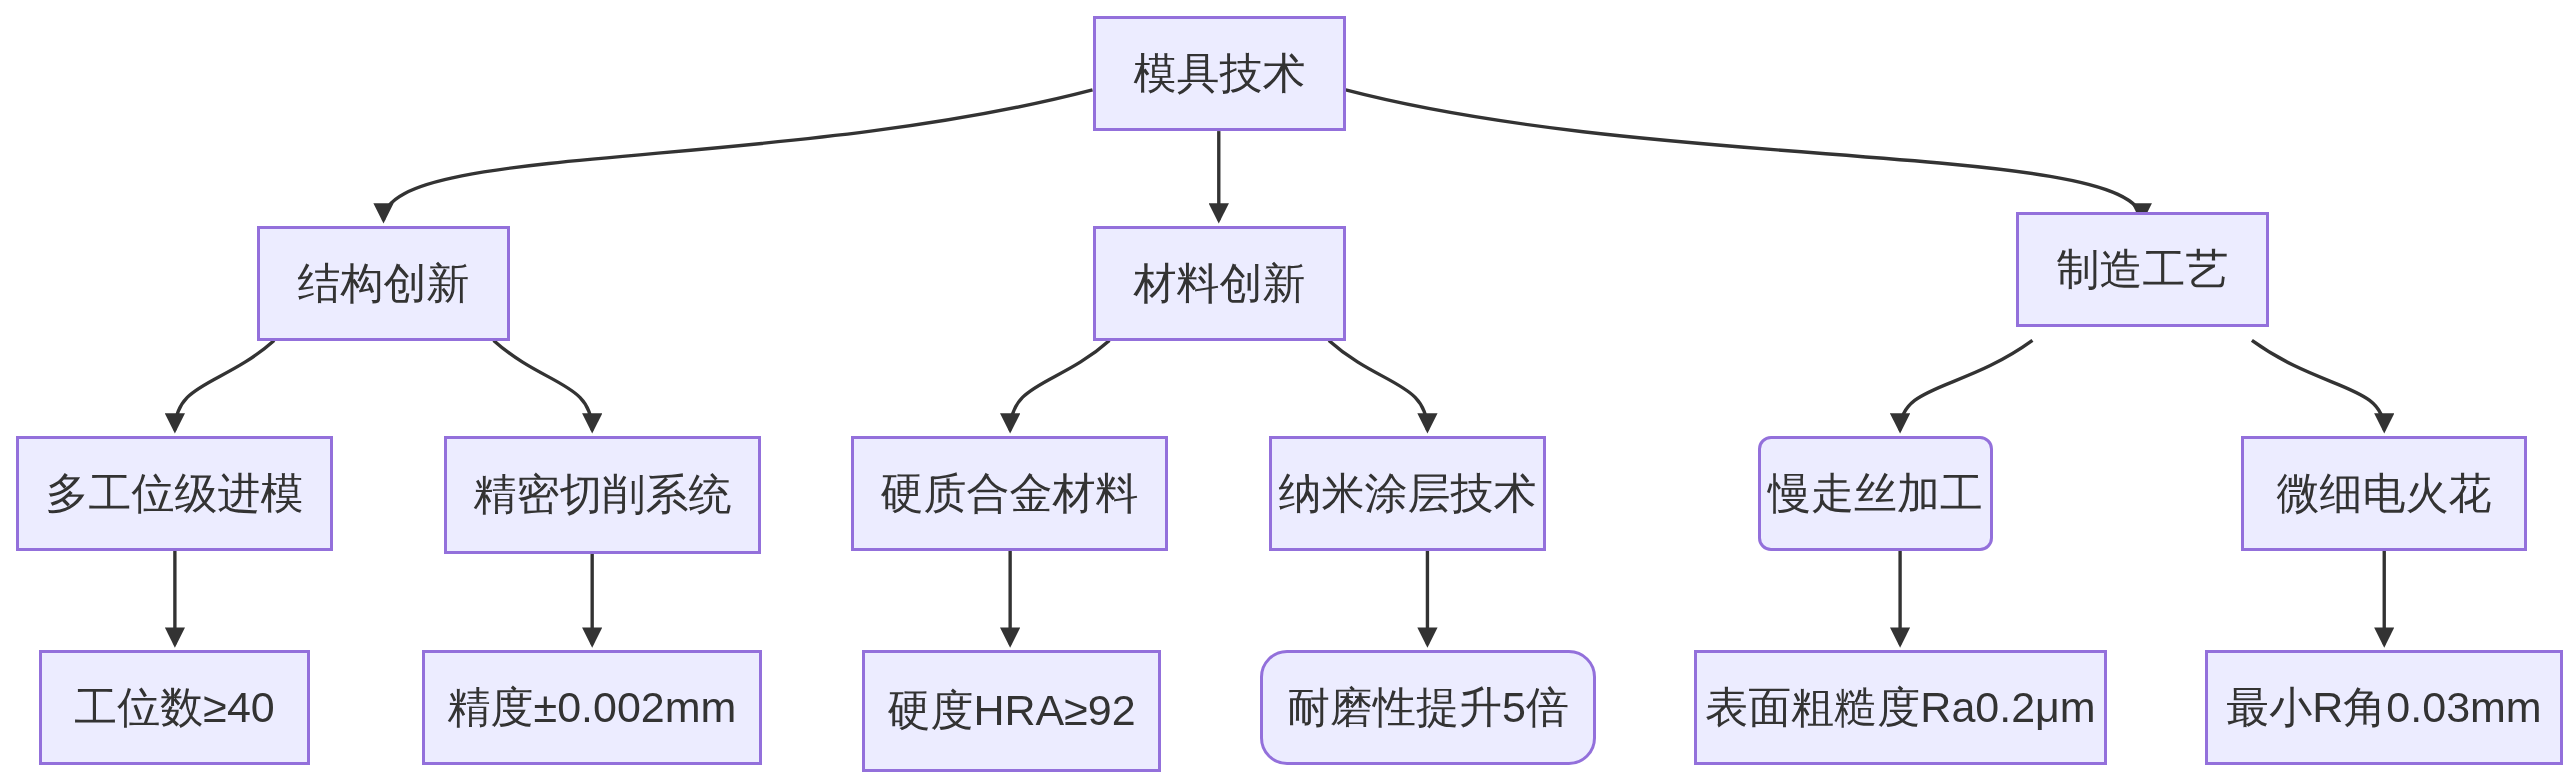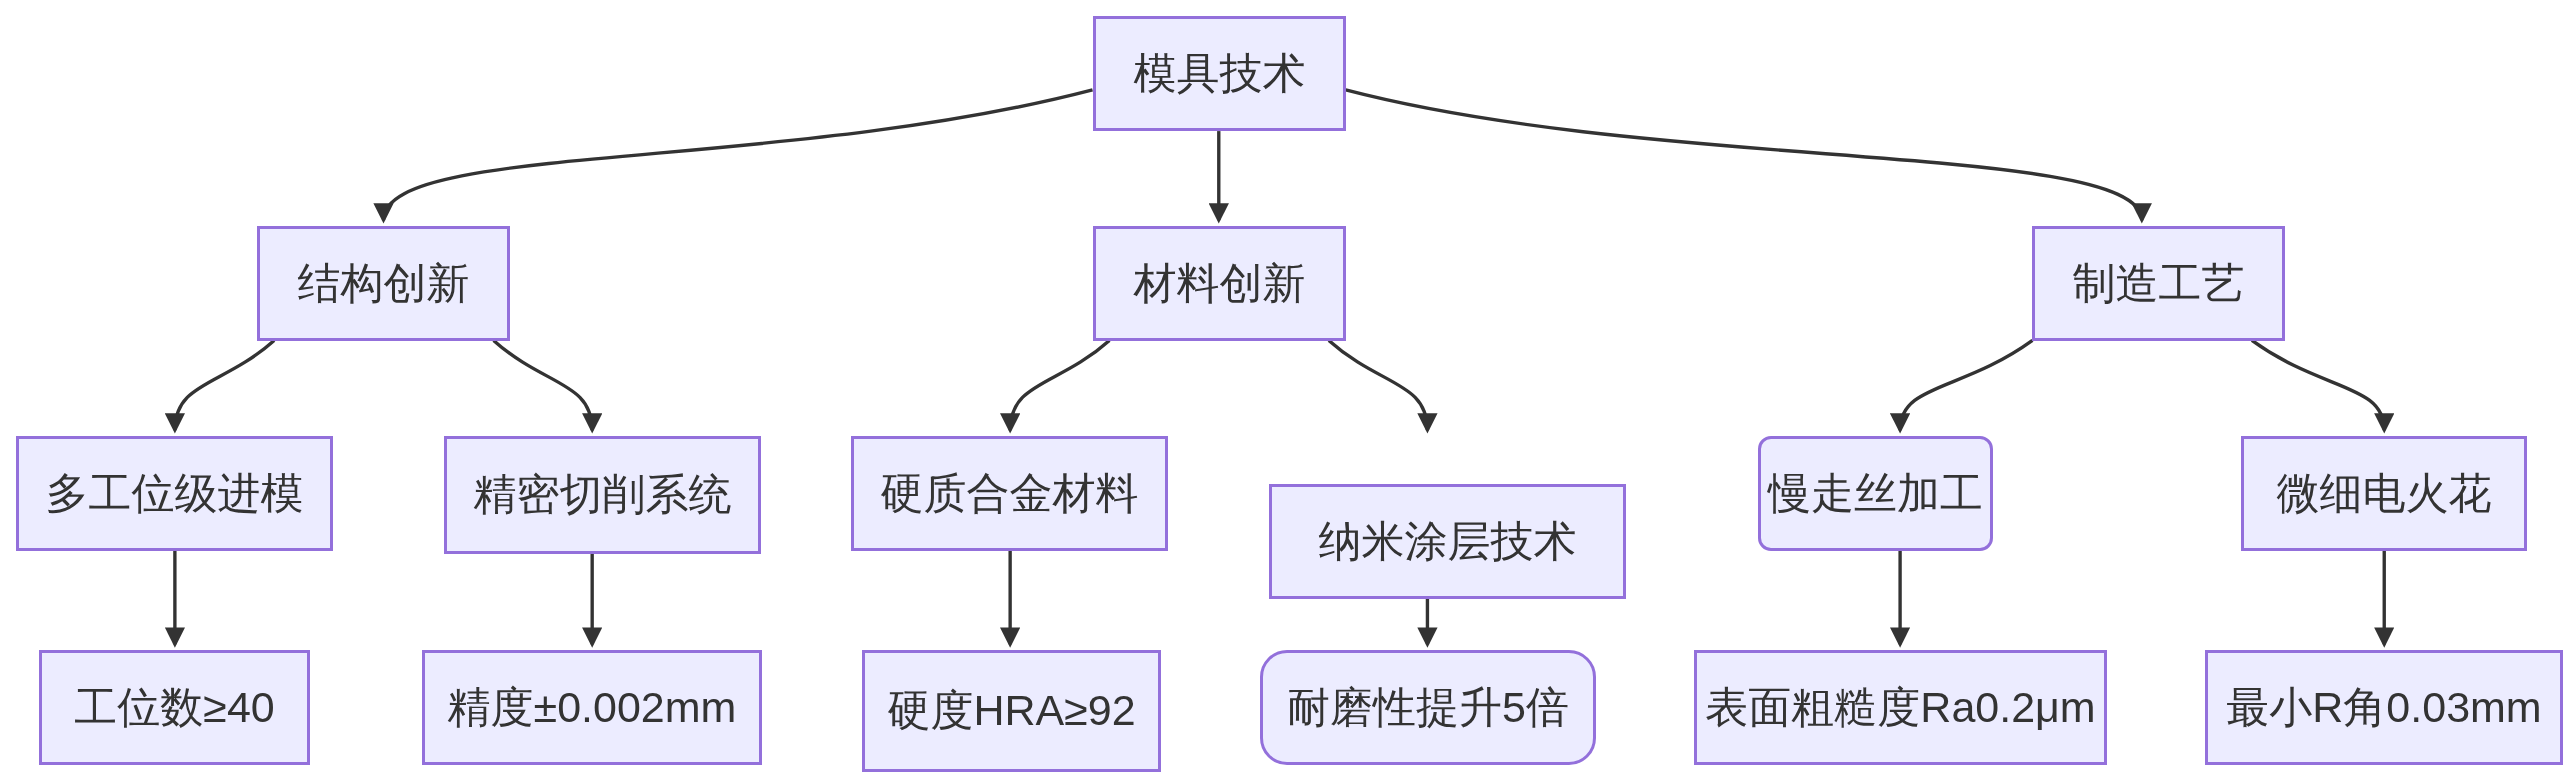--- a/index.html
+++ b/index.html
@@ -68,25 +68,25 @@
         <path d="M 1496 815 L 1496 954" class="edge" marker-end="url(#arrowhead)"></path>
         <path d="M 2114 815 L 2114 954" class="edge" marker-end="url(#arrowhead)"></path>
         <path d="M 2814 815 L 2814 954" class="edge" marker-end="url(#arrowhead)"></path>
         <path d="M 3531 815 L 3531 954" class="edge" marker-end="url(#arrowhead)"></path>
       </g>
   </svg>
   <div id="nodes">
       <div class="node" style="left: 1093px; top: 16px; width: 253px; height: 115px;">模具技术</div>
       <div class="node" style="left: 257px; top: 226px; width: 253px; height: 115px;">结构创新</div>
       <div class="node" style="left: 1093px; top: 226px; width: 253px; height: 115px;">材料创新</div>
-      <div class="node" style="left: 2016px; top: 226px; width: 253px; height: 115px; margin-left: 16px;">制造工艺</div>
+      <div class="node" style="left: 2016px; top: 212px; width: 253px; height: 115px;">制造工艺</div>
       <div class="node" style="left: 16px; top: 436px; width: 317px; height: 115px;">多工位级进模</div>
       <div class="node" style="left: 444px; top: 436px; width: 317px; height: 118px;">精密切削系统</div>
       <div class="node" style="left: 851px; top: 436px; width: 317px; height: 115px;">硬质合金材料</div>
-      <div class="node" style="left: 1269px; top: 436px; width: 357px; height: 115px; margin-top: 48px;">纳米涂层技术</div>
+      <div class="node" style="left: 1269px; top: 436px; width: 277px; height: 115px;">纳米涂层技术</div>
       <div class="node" style="left: 1758px; top: 436px; width: 235px; height: 115px; border-radius: 13px;">慢走丝加工</div>
       <div class="node" style="left: 2241px; top: 436px; width: 286px; height: 115px;">微细电火花</div>
       <div class="node" style="left: 39px; top: 650px; width: 271px; height: 115px;">工位数≥40</div>
       <div class="node" style="left: 422px; top: 650px; width: 340px; height: 115px;">精度±0.002mm</div>
       <div class="node" style="left: 862px; top: 650px; width: 299px; height: 122px;">硬度HRA≥92</div>
       <div class="node" style="left: 1260px; top: 650px; width: 336px; height: 115px; border-radius: 27px;">耐磨性提升5倍</div>
       <div class="node" style="left: 1694px; top: 650px; width: 413px; height: 115px;">表面粗糙度Ra0.2μm</div>
       <div class="node" style="left: 2205px; top: 650px; width: 358px; height: 115px;">最小R角0.03mm</div>
     </div>
 </div>

